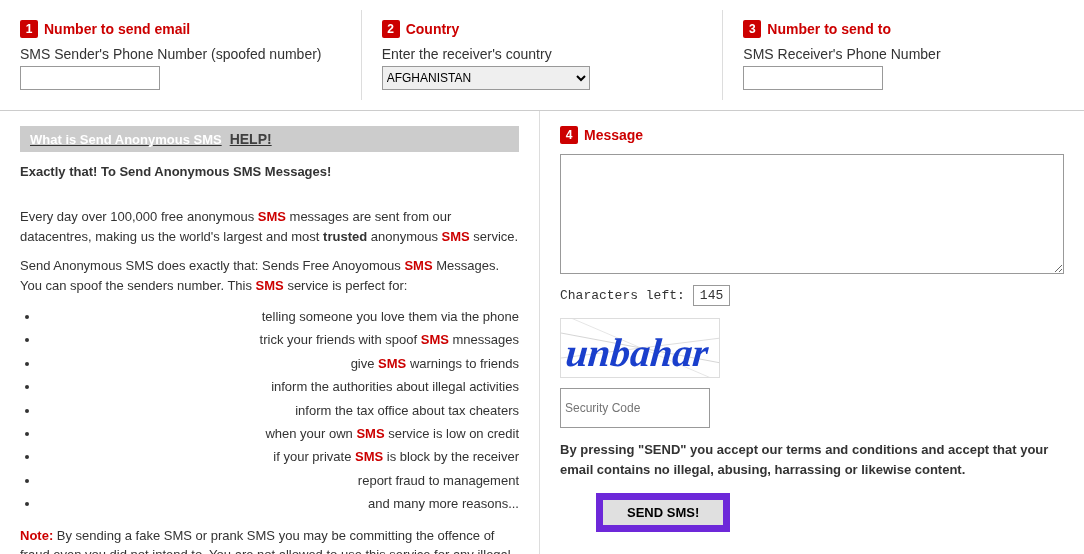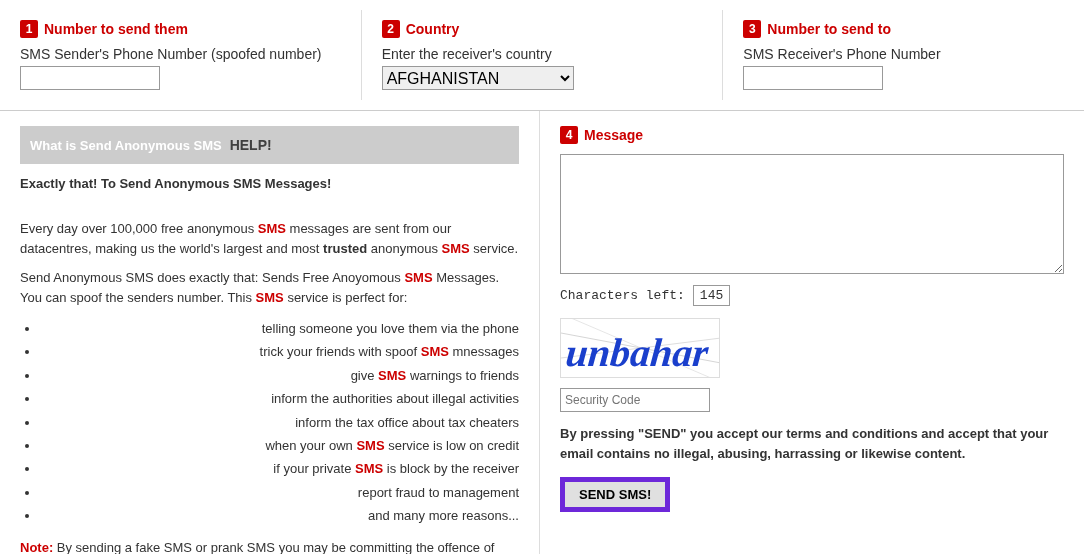--- a/index.html
+++ b/index.html
@@ -52,24 +52,24 @@
 
     .text-input {
       width: 140px;
       height: 24px;
       border: 1px solid #999;
       padding: 2px 4px;
       font-size: 12px;
     }
 
     .country-select {
-      width: 192px;
+      width: 208px;
       height: 24px;
       border: 1px solid #999;
-      font-size: 16px;
+      font-size: 12px;
     }
 
     .main-section {
       display: flex;
       background: #f0f0f0;
     }
 
     .left-panel {
       width: 540px;
       padding: 15px 20px;
@@ -80,23 +80,24 @@
     .right-panel {
       flex: 1;
       padding: 15px 20px;
       background: #fff;
     }
 
     .what-is-bar {
       display: flex;
       align-items: center;
       background: #ccc;
-      padding: 11px 10px;
+      padding: 5px 10px;
       margin-bottom: 12px;
       gap: 8px;
+      text-decoration: underline;
     }
     .what-is-text {
       font-size: 13px;
       color: #fff;
       font-weight: bold;
     }
     .help-text {
       color: #404040;
       font-weight: bold;
       font-size: 14px;
@@ -174,53 +175,54 @@
       border: 1px solid #ddd;
       display: flex;
       align-items: center;
       justify-content: center;
       margin-bottom: 8px;
       overflow: hidden;
     }
 
     .security-input {
       width: 150px;
-      height: 24px;
+      height: 40px;
       border: 1px solid #999;
       padding: 2px 4px;
       font-size: 12px;
       margin-bottom: 12px;
     }
 
     .terms-text {
       font-size: 13px;
       font-weight: bold;
       color: #333;
       line-height: 1.5;
       margin-bottom: 14px;
     }
 
     .send-btn {
-      border: 5px solid #6d28d9;
+      border: 7px solid #6d28d9;
       background: #e0e0e0;
-      padding: 5px 14px;
+      padding: 5px 24px;
       font-size: 13px;
       cursor: pointer;
       font-weight: bold;
+      margin-left: 36px;
     }
   </style>
 </head>
 <body>
 
 <div class="top-section">
 
   <div class="top-col">
     <div class="step-header">
       <span class="step-num">1</span>
-      <span class="step-title">Number to send them</span>
+      <span class="step-title">Number to send email</span>
     </div>
     <div class="field-label">SMS Sender's Phone Number (spoofed number)</div>
     <input class="text-input" type="text" style="">
   </div>
 
   <div class="top-col">
     <div class="step-header">
       <span class="step-num">2</span>
       <span class="step-title">Country</span>
     </div>

